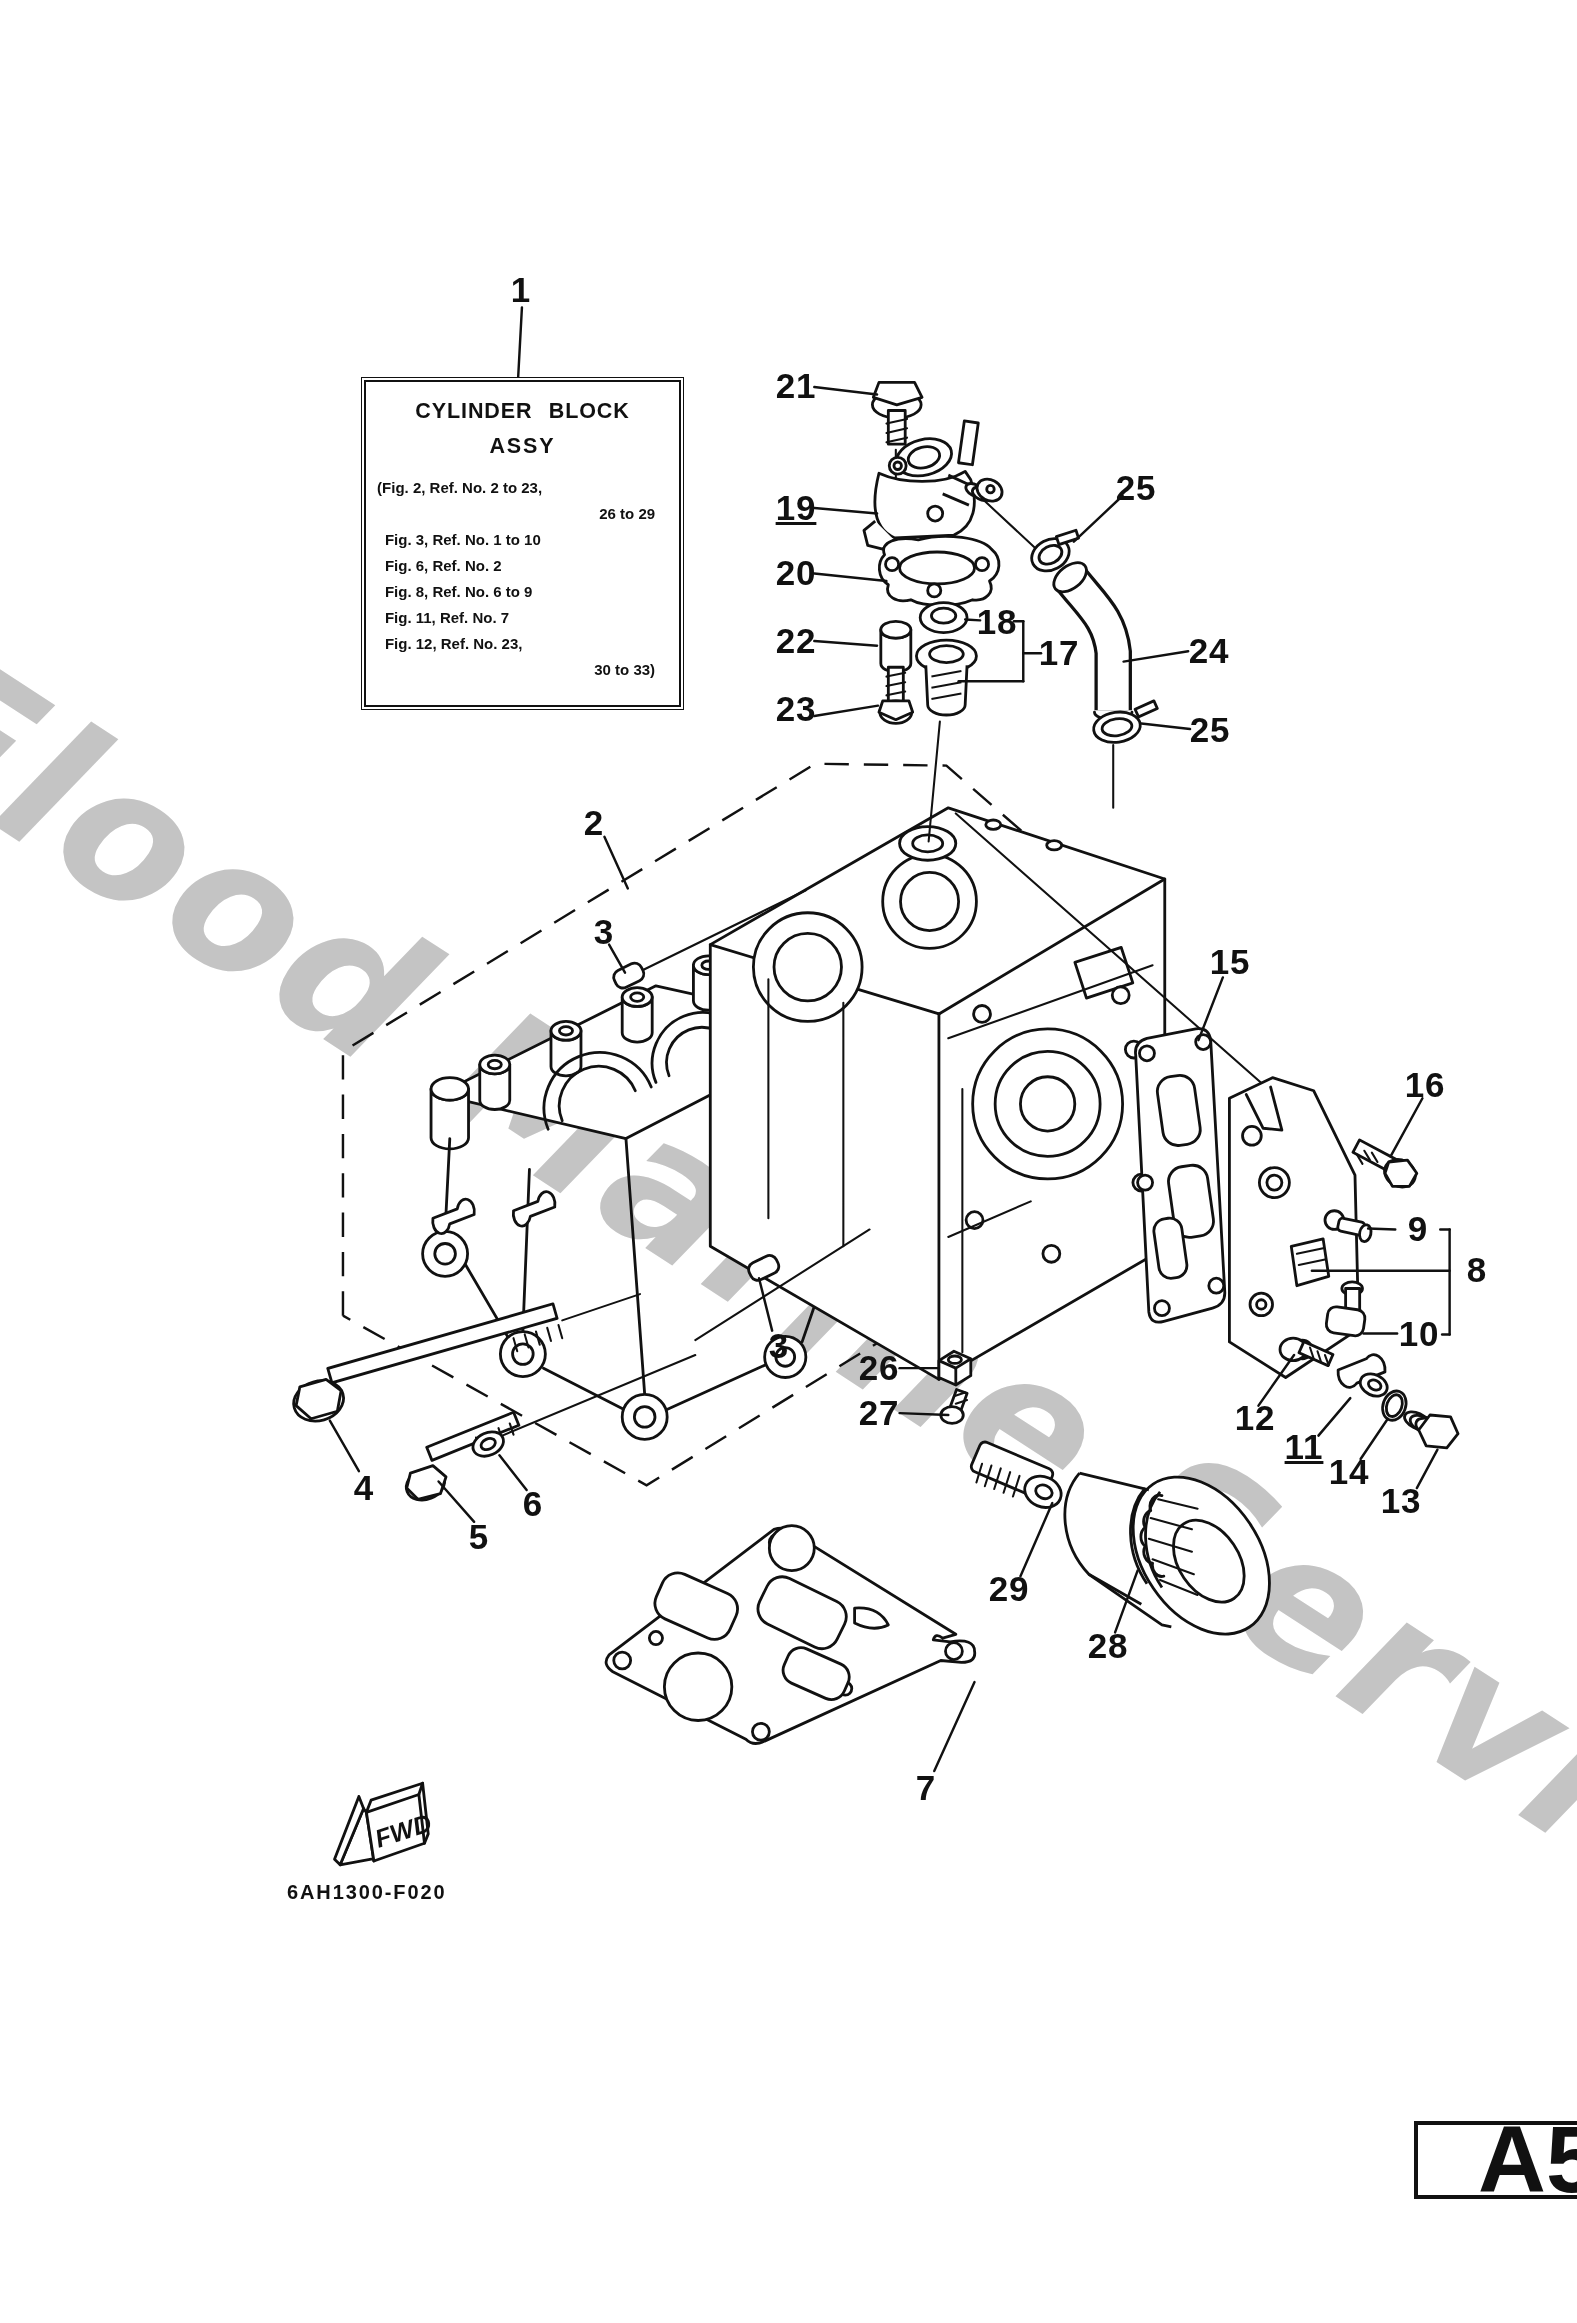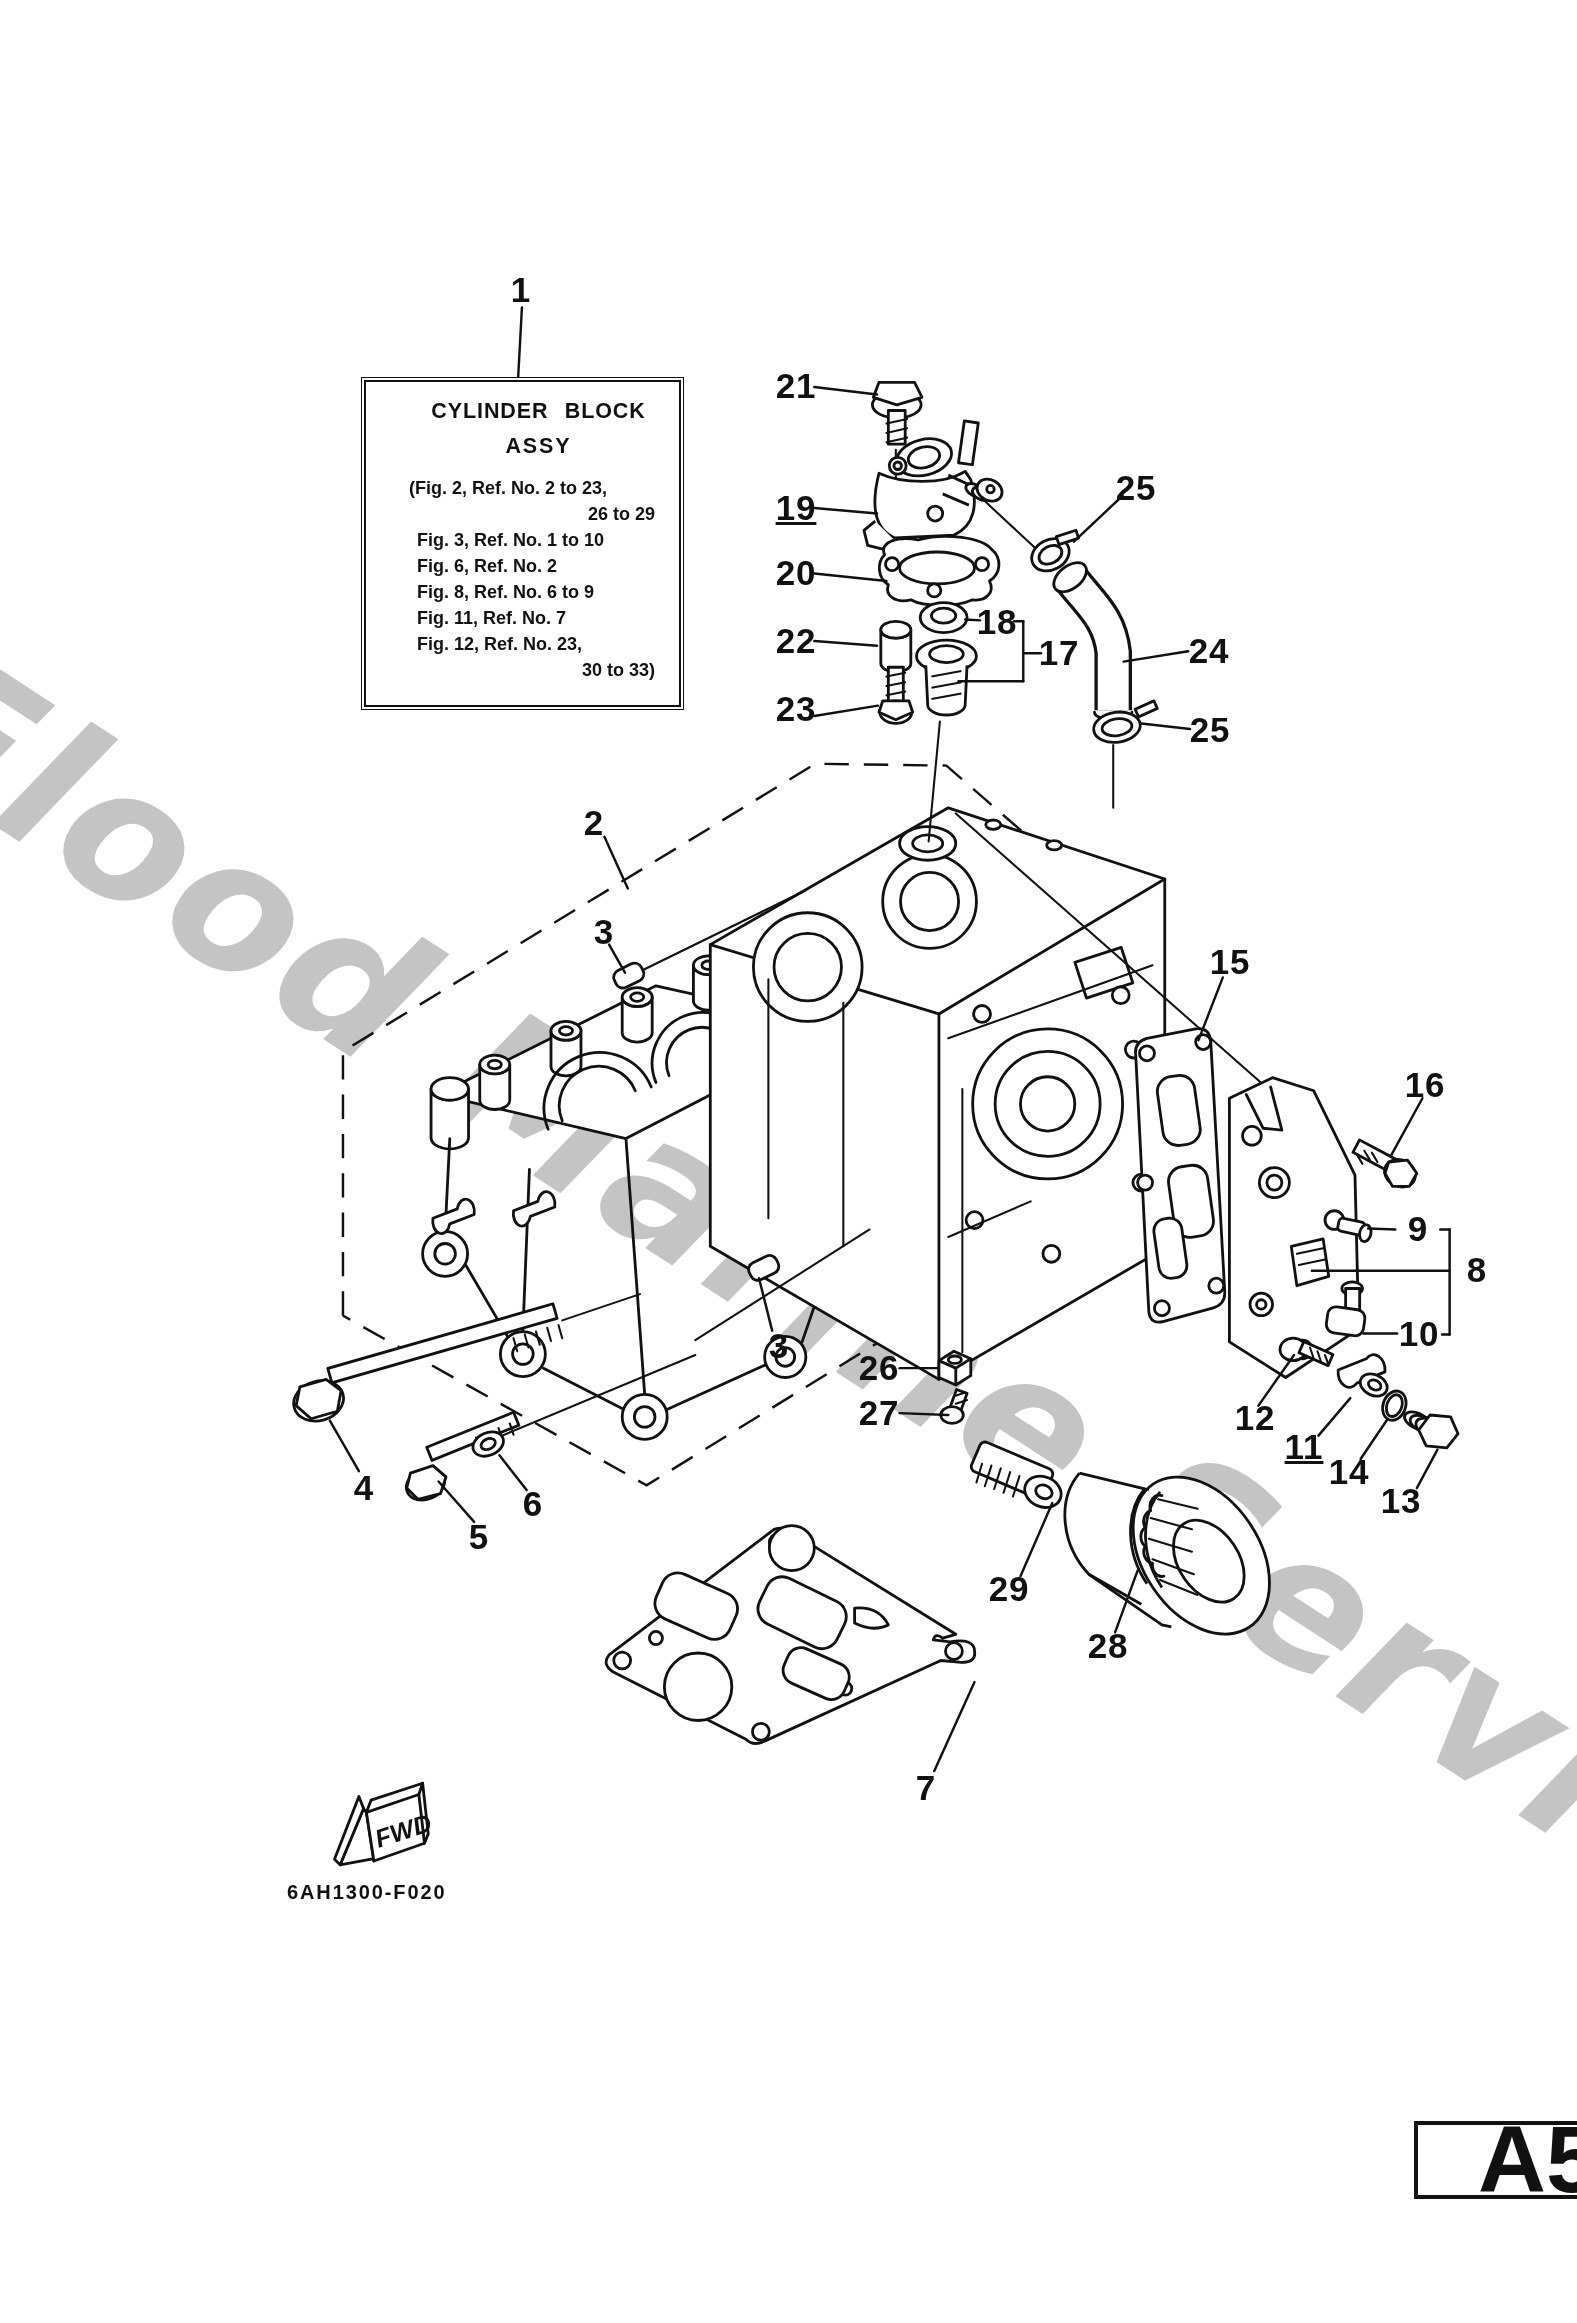--- a/index.html
+++ b/index.html
@@ -42,34 +42,33 @@
     background:#fff;
     z-index:2;
     box-sizing:border-box;
     padding:1.9px;
   }
   #info-box .inner{
     width:100%;height:100%;
     border:2.8px solid var(--ink);
     box-sizing:border-box;
     padding-top:15px;
-    padding-left:32px;
   }
   #info-box .title{
     text-align:center;font-weight:bold;font-size:21.5px;
     letter-spacing:0.9px;word-spacing:9.4px;color:var(--ink);
     line-height:28px;
   }
   #info-box .title2{
     text-align:center;font-weight:bold;font-size:21.5px;
     letter-spacing:1.9px;color:var(--ink);line-height:28px;margin-top:7.5px;
   }
   #info-box .refs{margin-top:15px;}
   #info-box .refs .ref-line{
-    font-weight:bold;font-size:18px;color:var(--ink);
+    font-weight:bold;font-size:15px;color:var(--ink);
     line-height:26px;padding-left:11.2px;white-space:pre;
   }
   #info-box .refs .ref-line.indent{padding-left:19px;}
   #info-box .refs .ref-line.right{text-align:right;padding-right:24px;padding-left:0;}
   
   #callouts{position:absolute;left:0;top:0;width:100%;height:100%;z-index:3;pointer-events:none;}
   .callout{
     position:absolute;
     transform:translate(-50%,-50%);
     font-weight:bold;font-size:35px;color:var(--ink);

